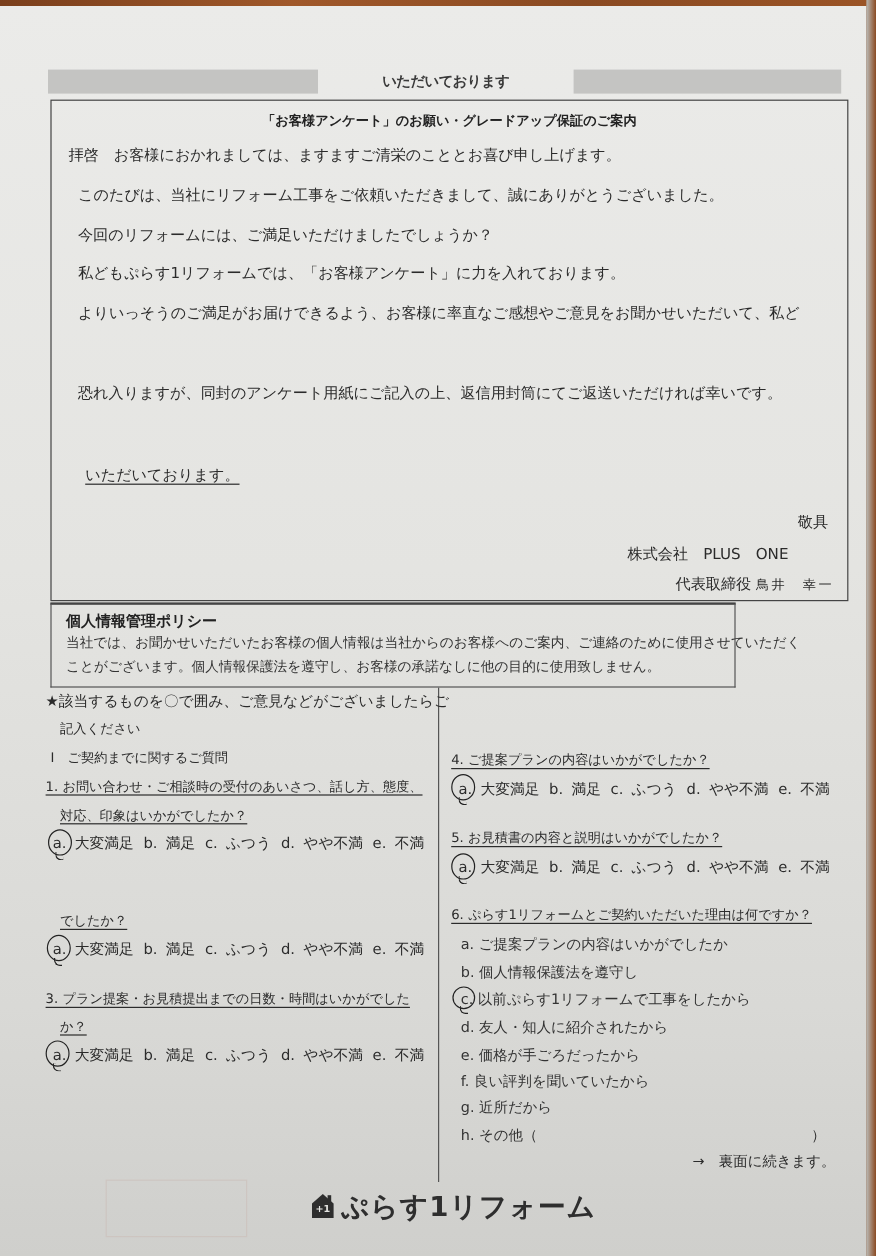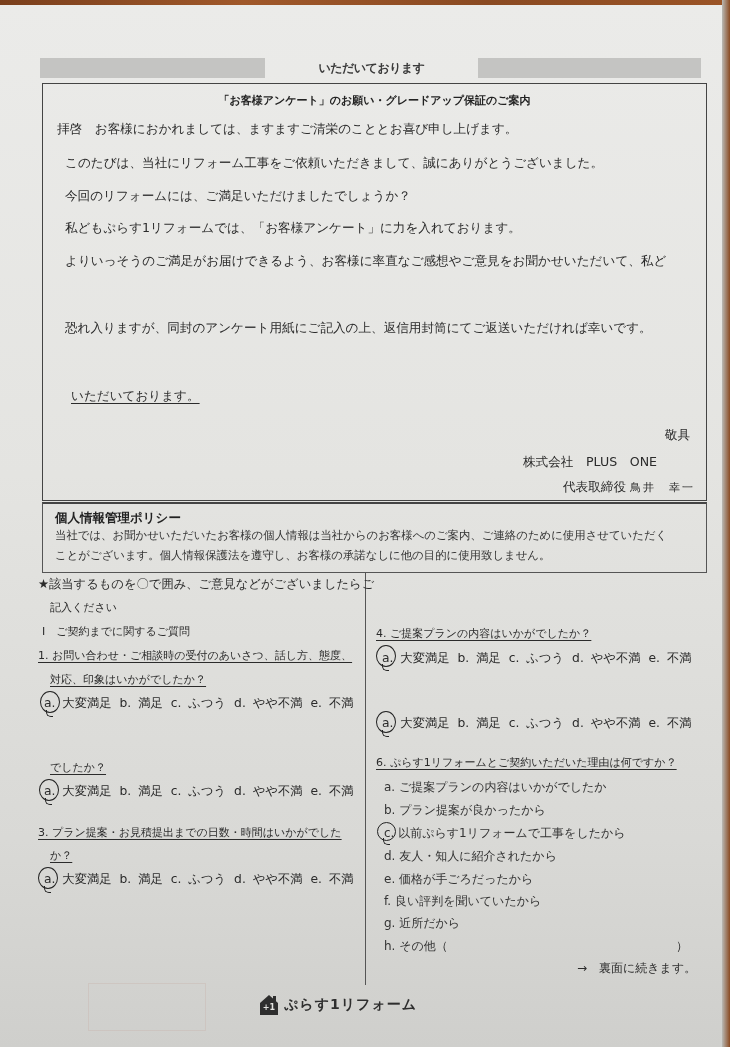--- a/index.html
+++ b/index.html
@@ -43,21 +43,21 @@
       text-align: center; font-size: 11px; font-weight: bold; color: #222;
     }
     .para {
       position: absolute; font-size: 12.6px; color: #2b2b2b; white-space: nowrap;
     }
     .underline { text-decoration: underline; text-underline-offset: 3px; }
     .sig { position: absolute; font-size: 12.6px; color: #2b2b2b; white-space: nowrap; }
     .sig .hand { font-family: "DejaVu Serif", serif; font-size: 11px; letter-spacing: 2px; }
     
     .policy-box {
-      position: absolute; left: 42px; top: 497px; width: 665px; height: 71px;
+      position: absolute; left: 42px; top: 497px; width: 571px; height: 71px;
       border: 1.5px solid #555; border-top: 2px solid #444;
     }
     .policy-title {
       position: absolute; left: 12px; top: 6px; font-size: 12.5px; font-weight: bold; color: #222;
     }
     .policy-text {
       position: absolute; left: 12px; font-size: 11.4px; color: #333; white-space: nowrap;
     }
     
     .col-divider {
@@ -81,21 +81,21 @@
     }
     .reason { position: absolute; font-size: 12px; color: #333; white-space: nowrap; }
     .continue { position: absolute; font-size: 12px; color: #2b2b2b; white-space: nowrap; }
     
     .logo {
       position: absolute; left: 258px; top: 986px; height: 28px;
       display: flex; align-items: center; gap: 4px;
     }
     .logo-house { width: 22px; height: 22px; }
     .logo-text {
-      font-size: 14px; font-weight: bold; color: #2e2e2e; letter-spacing: 1px;
+      font-size: 23px; font-weight: bold; color: #2e2e2e; letter-spacing: 1px;
     }
     .stamp-ghost {
       position: absolute; left: 88px; top: 978px; width: 118px; height: 48px;
       border: 1px solid #cbbcb6; opacity: 0.55;
       font-size: 28px; color: #cfc3bd; text-align: center; line-height: 46px;
     }
   </style>
 </head>
 <body>
 
@@ -155,28 +155,29 @@
     <span class="opt">a. 大変満足</span><span class="opt">b. 満足</span><span class="opt">c. ふつう</span><span class="opt">d. やや不満</span><span class="opt">e. 不満</span>
   </div>
   <div class="circle" style="left:38px; top:862px;"></div>
 
   <div class="q-text q-head" style="left:376px; top:621px;">4. ご提案プランの内容はいかがでしたか？</div>
   <div class="opts" style="left:382px; top:645px;">
     <span class="opt">a. 大変満足</span><span class="opt">b. 満足</span><span class="opt">c. ふつう</span><span class="opt">d. やや不満</span><span class="opt">e. 不満</span>
   </div>
   <div class="circle" style="left:376px; top:640px;"></div>
 
+  <div class="q-text q-head" style="left:376px; top:686px;">5. お見積書の内容と説明はいかがでしたか？</div>
   <div class="opts" style="left:382px; top:710px;">
     <span class="opt">a. 大変満足</span><span class="opt">b. 満足</span><span class="opt">c. ふつう</span><span class="opt">d. やや不満</span><span class="opt">e. 不満</span>
   </div>
   <div class="circle" style="left:376px; top:706px;"></div>
 
   <div class="q-text q-head" style="left:376px; top:750px;">6. ぷらす1リフォームとご契約いただいた理由は何ですか？</div>
   <div class="reason" style="left:384px; top:774px;">a. ご提案プランの内容はいかがでしたか</div>
-  <div class="reason" style="left:384px; top:797px;">b. プラン提案が良かったから</div>
+  <div class="reason" style="left:384px; top:797px;">b. 個人情報保護法を遵守し</div>
   <div class="reason" style="left:384px; top:820px;">c. 以前ぷらす1リフォームで工事をしたから</div>
   <div class="circle" style="left:377px; top:817px; width:19px; height:19px;"></div>
   <div class="reason" style="left:384px; top:843px;">d. 友人・知人に紹介されたから</div>
   <div class="reason" style="left:384px; top:866px;">e. 価格が手ごろだったから</div>
   <div class="reason" style="left:384px; top:888px;">f. 良い評判を聞いていたから</div>
   <div class="reason" style="left:384px; top:910px;">g. 近所だから</div>
   <div class="reason" style="left:384px; top:933px;">h. その他（</div>
   <div class="reason" style="left:676px; top:933px;">）</div>
   <div class="continue" style="left:577px; top:955px;">→　裏面に続きます。</div>
 

